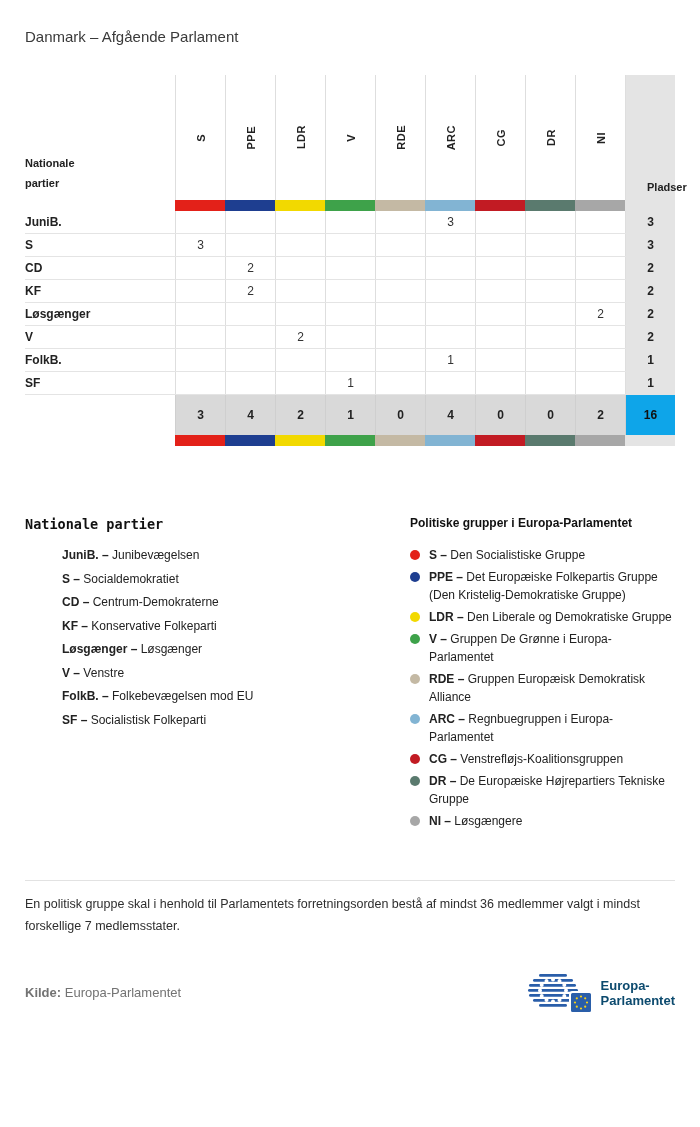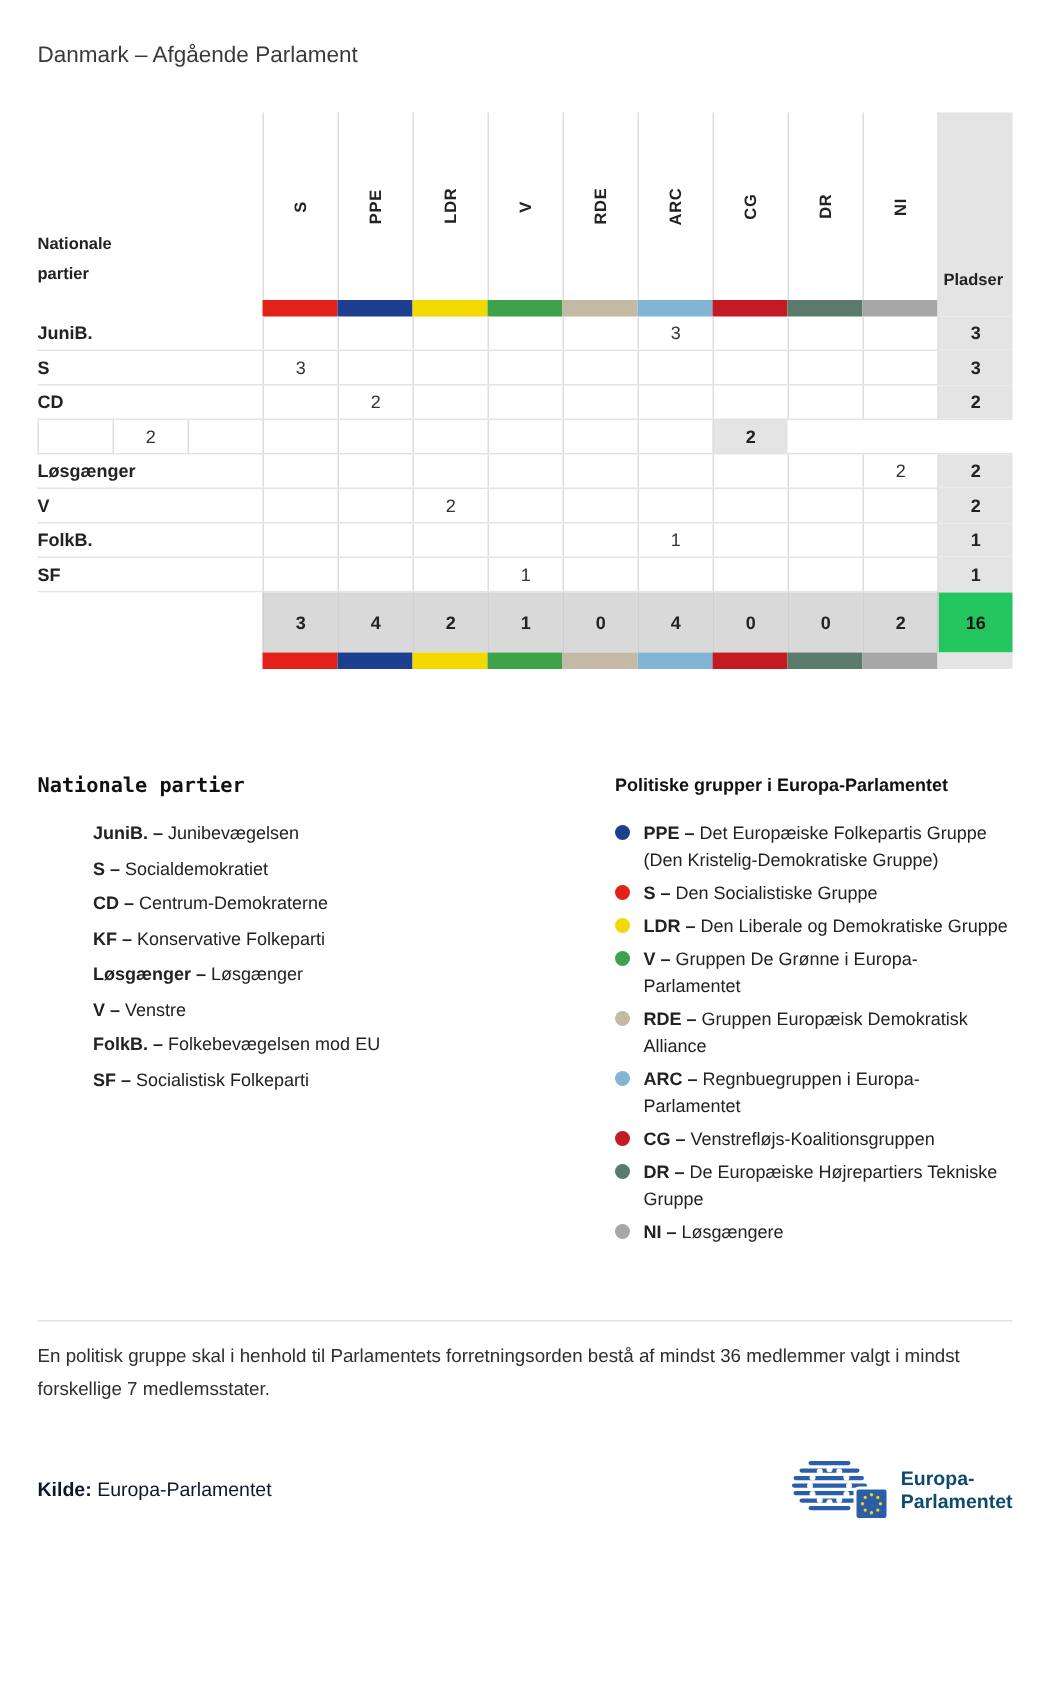--- a/index.html
+++ b/index.html
@@ -29,58 +29,58 @@
     font-size: 11px; font-weight: 700; width: 56px; line-height: 1.8;
     overflow-wrap: break-word; word-break: break-word; color: #222;
   }
   .header-group { display: flex; align-items: center; justify-content: center; }
   .vtext {
     writing-mode: vertical-rl; transform: rotate(180deg);
     font-size: 11px; font-weight: 700; letter-spacing: 0.5px; color: #222;
   }
   .seats-header {
     background: #e4e4e4; display: flex; align-items: flex-end;
-    padding: 0 2px 7px 3px; font-size: 11px; font-weight: 700; color: #222;
+    padding: 0 2px 7px 21px; font-size: 11px; font-weight: 700; color: #222;
   }
 
   .bar-row { height: 11px; }
   .bar-row .group-col { border-left: none; }
   .bar-row .label-col { background: #ffffff; }
   .bar-seats { background: #e4e4e4; border-left: none; }
 
   .body-row { height: 23px; border-bottom: 1px solid #e4e4e4; }
   .row-label { display: flex; align-items: center; font-size: 12px; font-weight: 700; color: #222; }
   .value-cell { display: flex; align-items: center; justify-content: center; font-size: 12px; color: #333; }
   .seats-cell { background: #e4e4e4; display: flex; align-items: center; justify-content: center; font-size: 12px; font-weight: 700; color: #222; }
 
   .total-row { height: 40px; }
   .total-row .label-col { background: #ffffff; }
   .total-cell { background: #d9d9d9; display: flex; align-items: center; justify-content: center; font-size: 12px; font-weight: 700; color: #222; border-left: 1px solid #cfcfcf; }
-  .total-seats-cell { background: #22c55e; display: flex; align-items: center; justify-content: center; font-size: 12px; font-weight: 700; color: #111; border-left: 1px solid #cfcfcf; }
+  .total-seats-cell { background: #0ea5e9; display: flex; align-items: center; justify-content: center; font-size: 12px; font-weight: 700; color: #111; border-left: 1px solid #cfcfcf; }
 
   
   .legends { display: flex; margin-top: 70px; }
   .legend-parties { width: 385px; flex: 0 0 385px; }
   .legend-groups { flex: 1; }
   .lp-title { font-family: "DejaVu Sans Mono", monospace; font-size: 13.5px; font-weight: 700; color: #111; margin-bottom: 16px; }
   .lg-title { font-size: 12px; font-weight: 700; color: #111; margin-bottom: 16px; }
   .lp-item { font-size: 12px; color: #222; margin-bottom: 9.5px; margin-left: 37px; }
   .lg-abbr { font-weight: 700; }
   .lg-name { font-weight: 400; }
   .lg-item { display: flex; align-items: flex-start; font-size: 12px; line-height: 18px; color: #222; margin-bottom: 4px; }
   .lg-dot { width: 10px; height: 10px; border-radius: 50%; flex: 0 0 10px; margin: 4px 9px 0 0; }
   .lg-text { max-width: 246px; display: inline-block; }
 
   
   .footnote {
     margin-top: 46px; border-top: 1px solid #e2e2e2; padding-top: 13px;
     font-size: 12.5px; line-height: 1.75; color: #2e2e2e; max-width: 650px;
   }
   .footer { margin-top: 32px; display: flex; justify-content: space-between; align-items: center; }
-  .source { font-size: 13px; color: #0f172a; }
+  .source { font-size: 13px; color: #737373; }
   .source .src-label { font-weight: 700; }
   .logo-wrap { display: flex; align-items: center; gap: 7px; }
   .logo-text { font-size: 13px; font-weight: 700; color: #0c4a6e; line-height: 15px; }
 </style>
 </head>
 <body>
 
 <div class="page">
 
   <h2 class="subtitle">Danmark – Afgående Parlament</h2>
@@ -170,20 +170,21 @@
           <div class="cell group-col value-cell"></div>
           <div class="cell group-col value-cell"></div>
           <div class="cell group-col value-cell"></div>
           <div class="cell group-col value-cell"></div>
           <div class="cell group-col value-cell"></div>
           <div class="cell group-col value-cell"></div>
           <div class="cell group-col value-cell"></div>
           <div class="cell seats-col seats-cell">2</div>
         </div>
         <div class="trow body-row">
+          <div class="cell label-col row-label">KF</div>
           <div class="cell group-col value-cell"></div>
           <div class="cell group-col value-cell">2</div>
           <div class="cell group-col value-cell"></div>
           <div class="cell group-col value-cell"></div>
           <div class="cell group-col value-cell"></div>
           <div class="cell group-col value-cell"></div>
           <div class="cell group-col value-cell"></div>
           <div class="cell group-col value-cell"></div>
           <div class="cell group-col value-cell"></div>
           <div class="cell seats-col seats-cell">2</div>
@@ -280,26 +281,26 @@
           <div class="lp-item"><span class="lg-abbr">Løsgænger – </span><span class="lg-name">Løsgænger</span></div>
           <div class="lp-item"><span class="lg-abbr">V – </span><span class="lg-name">Venstre</span></div>
           <div class="lp-item"><span class="lg-abbr">FolkB. – </span><span class="lg-name">Folkebevægelsen mod EU</span></div>
           <div class="lp-item"><span class="lg-abbr">SF – </span><span class="lg-name">Socialistisk Folkeparti</span></div>
         </div>
     </div>
     <div class="legend-groups">
       <div class="lg-title">Politiske grupper i Europa-Parlamentet</div>
       <div>
           <div class="lg-item">
+            <span class="lg-dot" style="background: rgb(227, 33, 25);"></span>
+            <span class="lg-text"><span class="lg-abbr">S – </span><span class="lg-name">Den Socialistiske Gruppe</span></span>
+          </div>
+          <div class="lg-item">
             <span class="lg-dot" style="background: rgb(30, 62, 144);"></span>
             <span class="lg-text"><span class="lg-abbr">PPE – </span><span class="lg-name">Det Europæiske Folkepartis Gruppe (Den Kristelig-Demokratiske Gruppe)</span></span>
-          </div>
-          <div class="lg-item">
-            <span class="lg-dot" style="background: rgb(227, 33, 25);"></span>
-            <span class="lg-text"><span class="lg-abbr">S – </span><span class="lg-name">Den Socialistiske Gruppe</span></span>
           </div>
           <div class="lg-item">
             <span class="lg-dot" style="background: rgb(242, 217, 0);"></span>
             <span class="lg-text"><span class="lg-abbr">LDR – </span><span class="lg-name">Den Liberale og Demokratiske Gruppe</span></span>
           </div>
           <div class="lg-item">
             <span class="lg-dot" style="background: rgb(62, 162, 74);"></span>
             <span class="lg-text"><span class="lg-abbr">V – </span><span class="lg-name">Gruppen De Grønne i Europa-Parlamentet</span></span>
           </div>
           <div class="lg-item">

